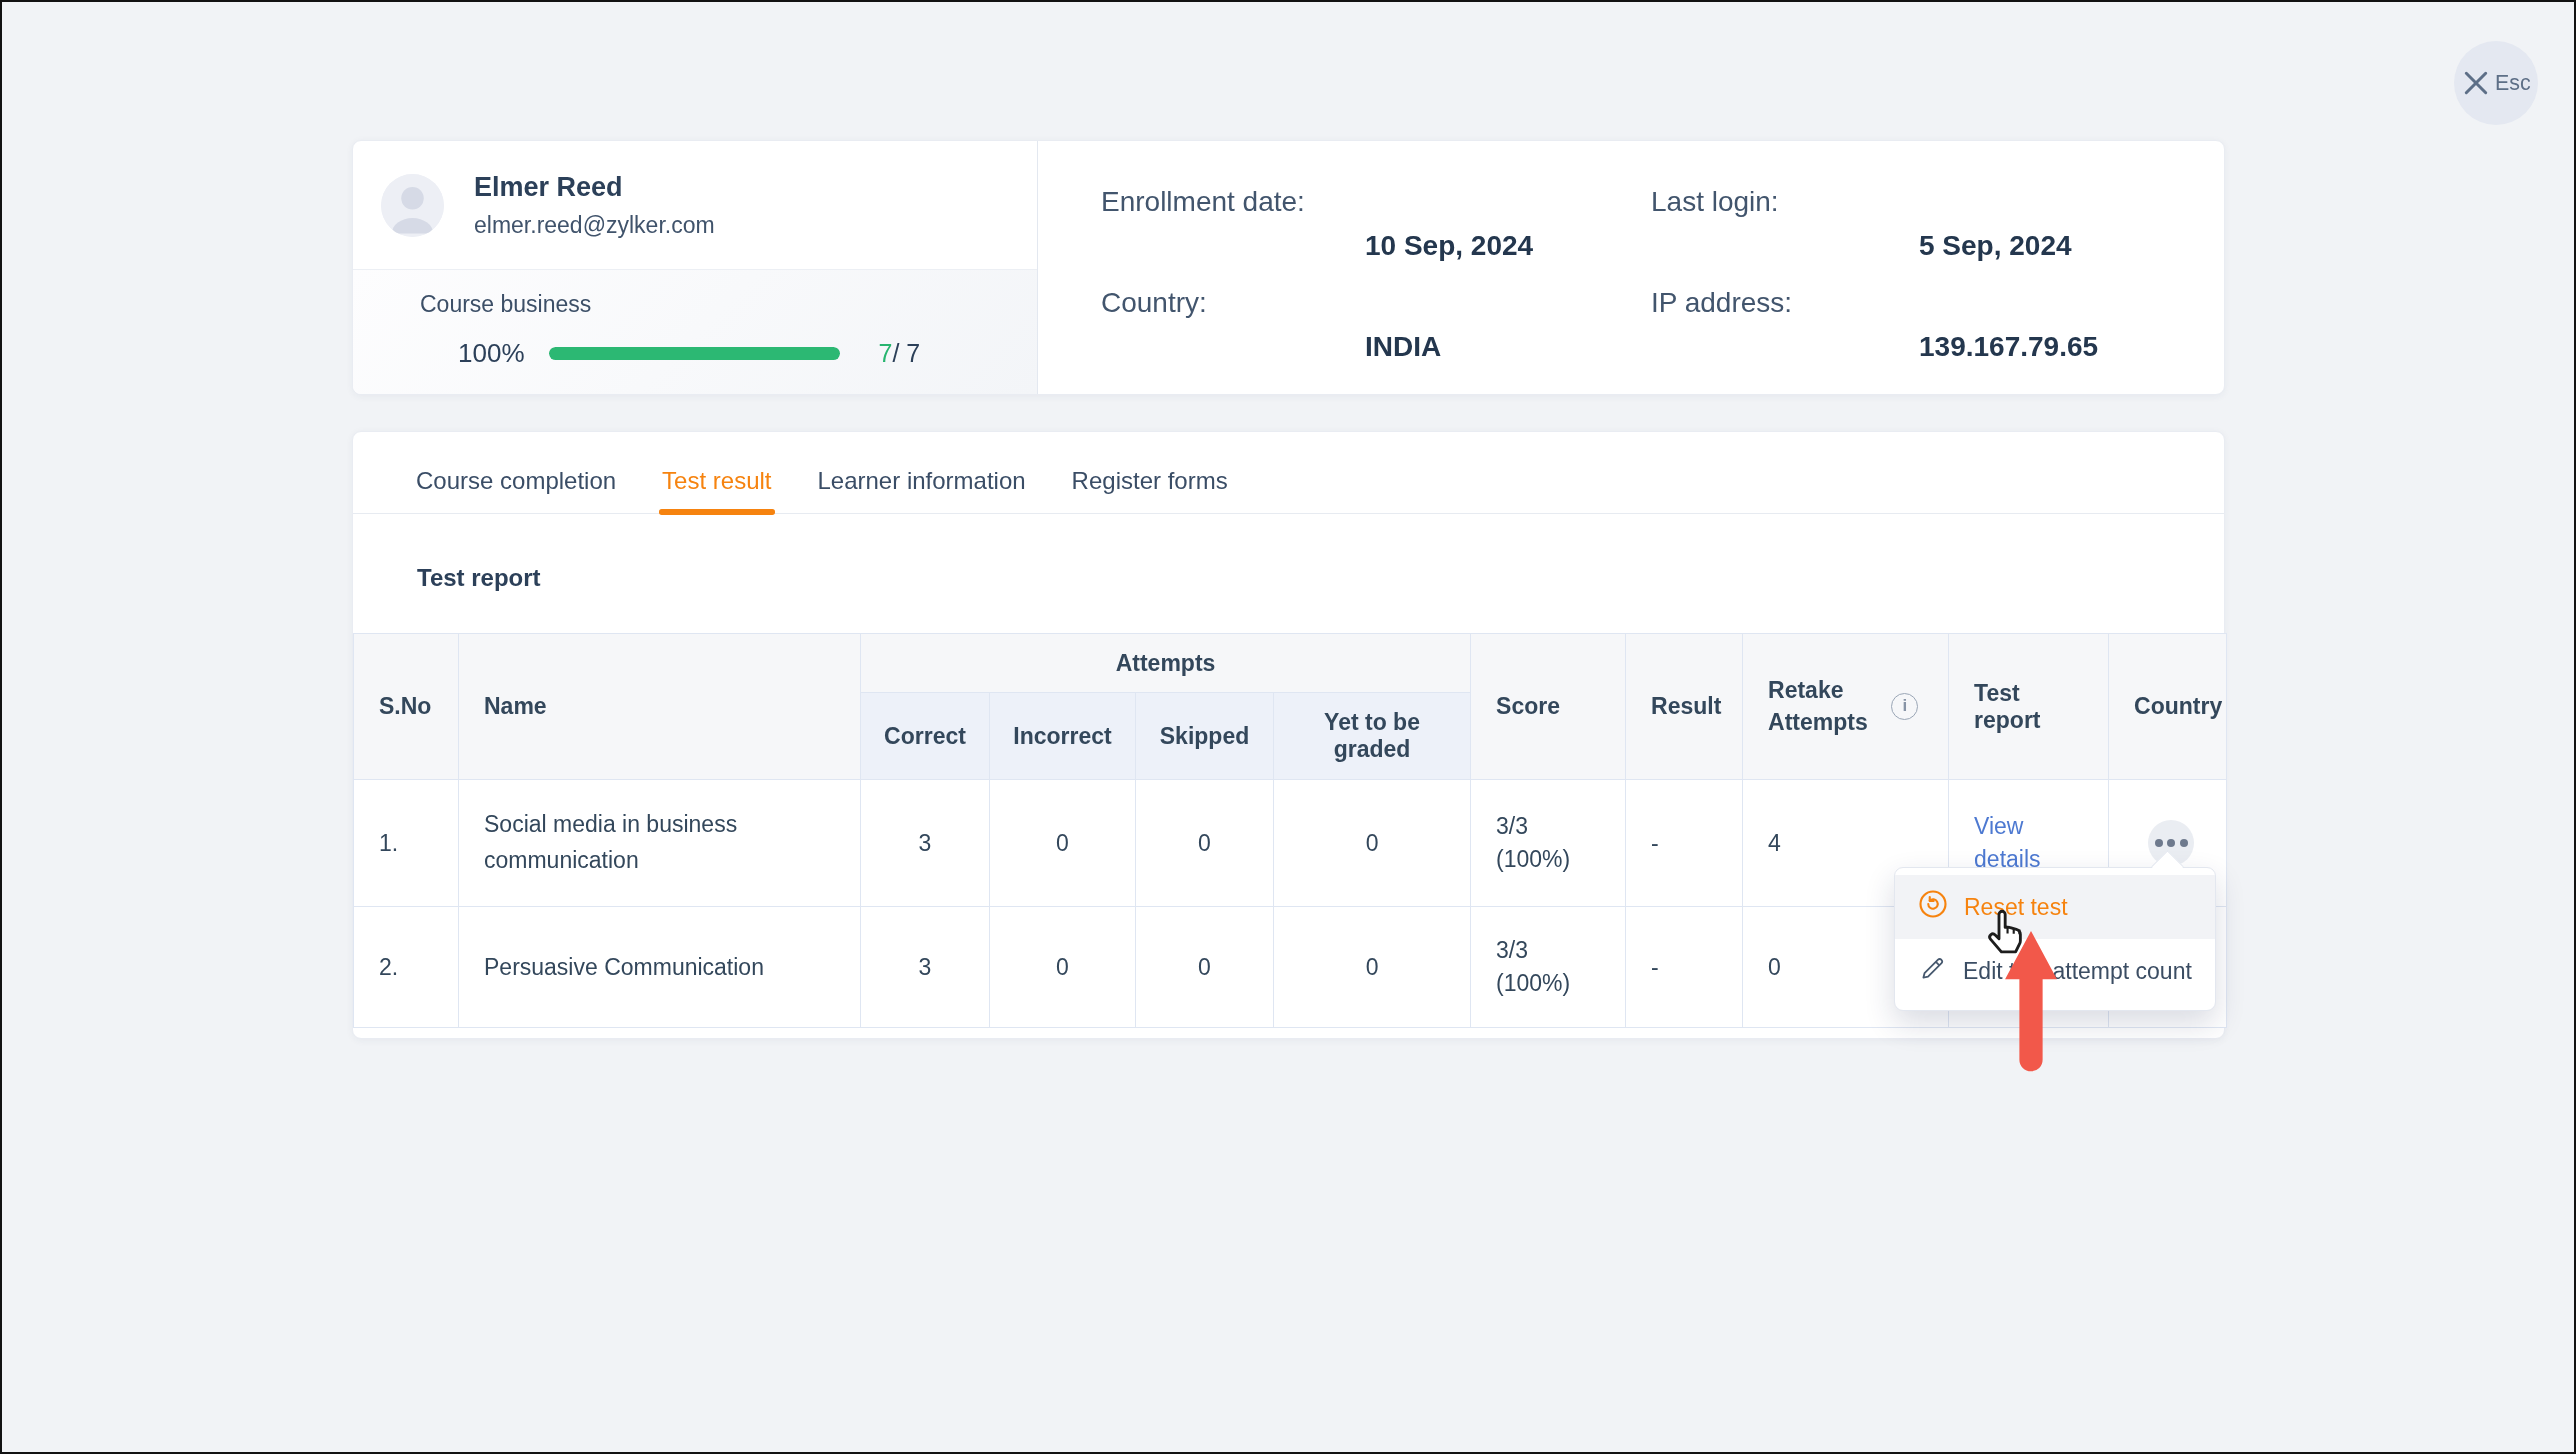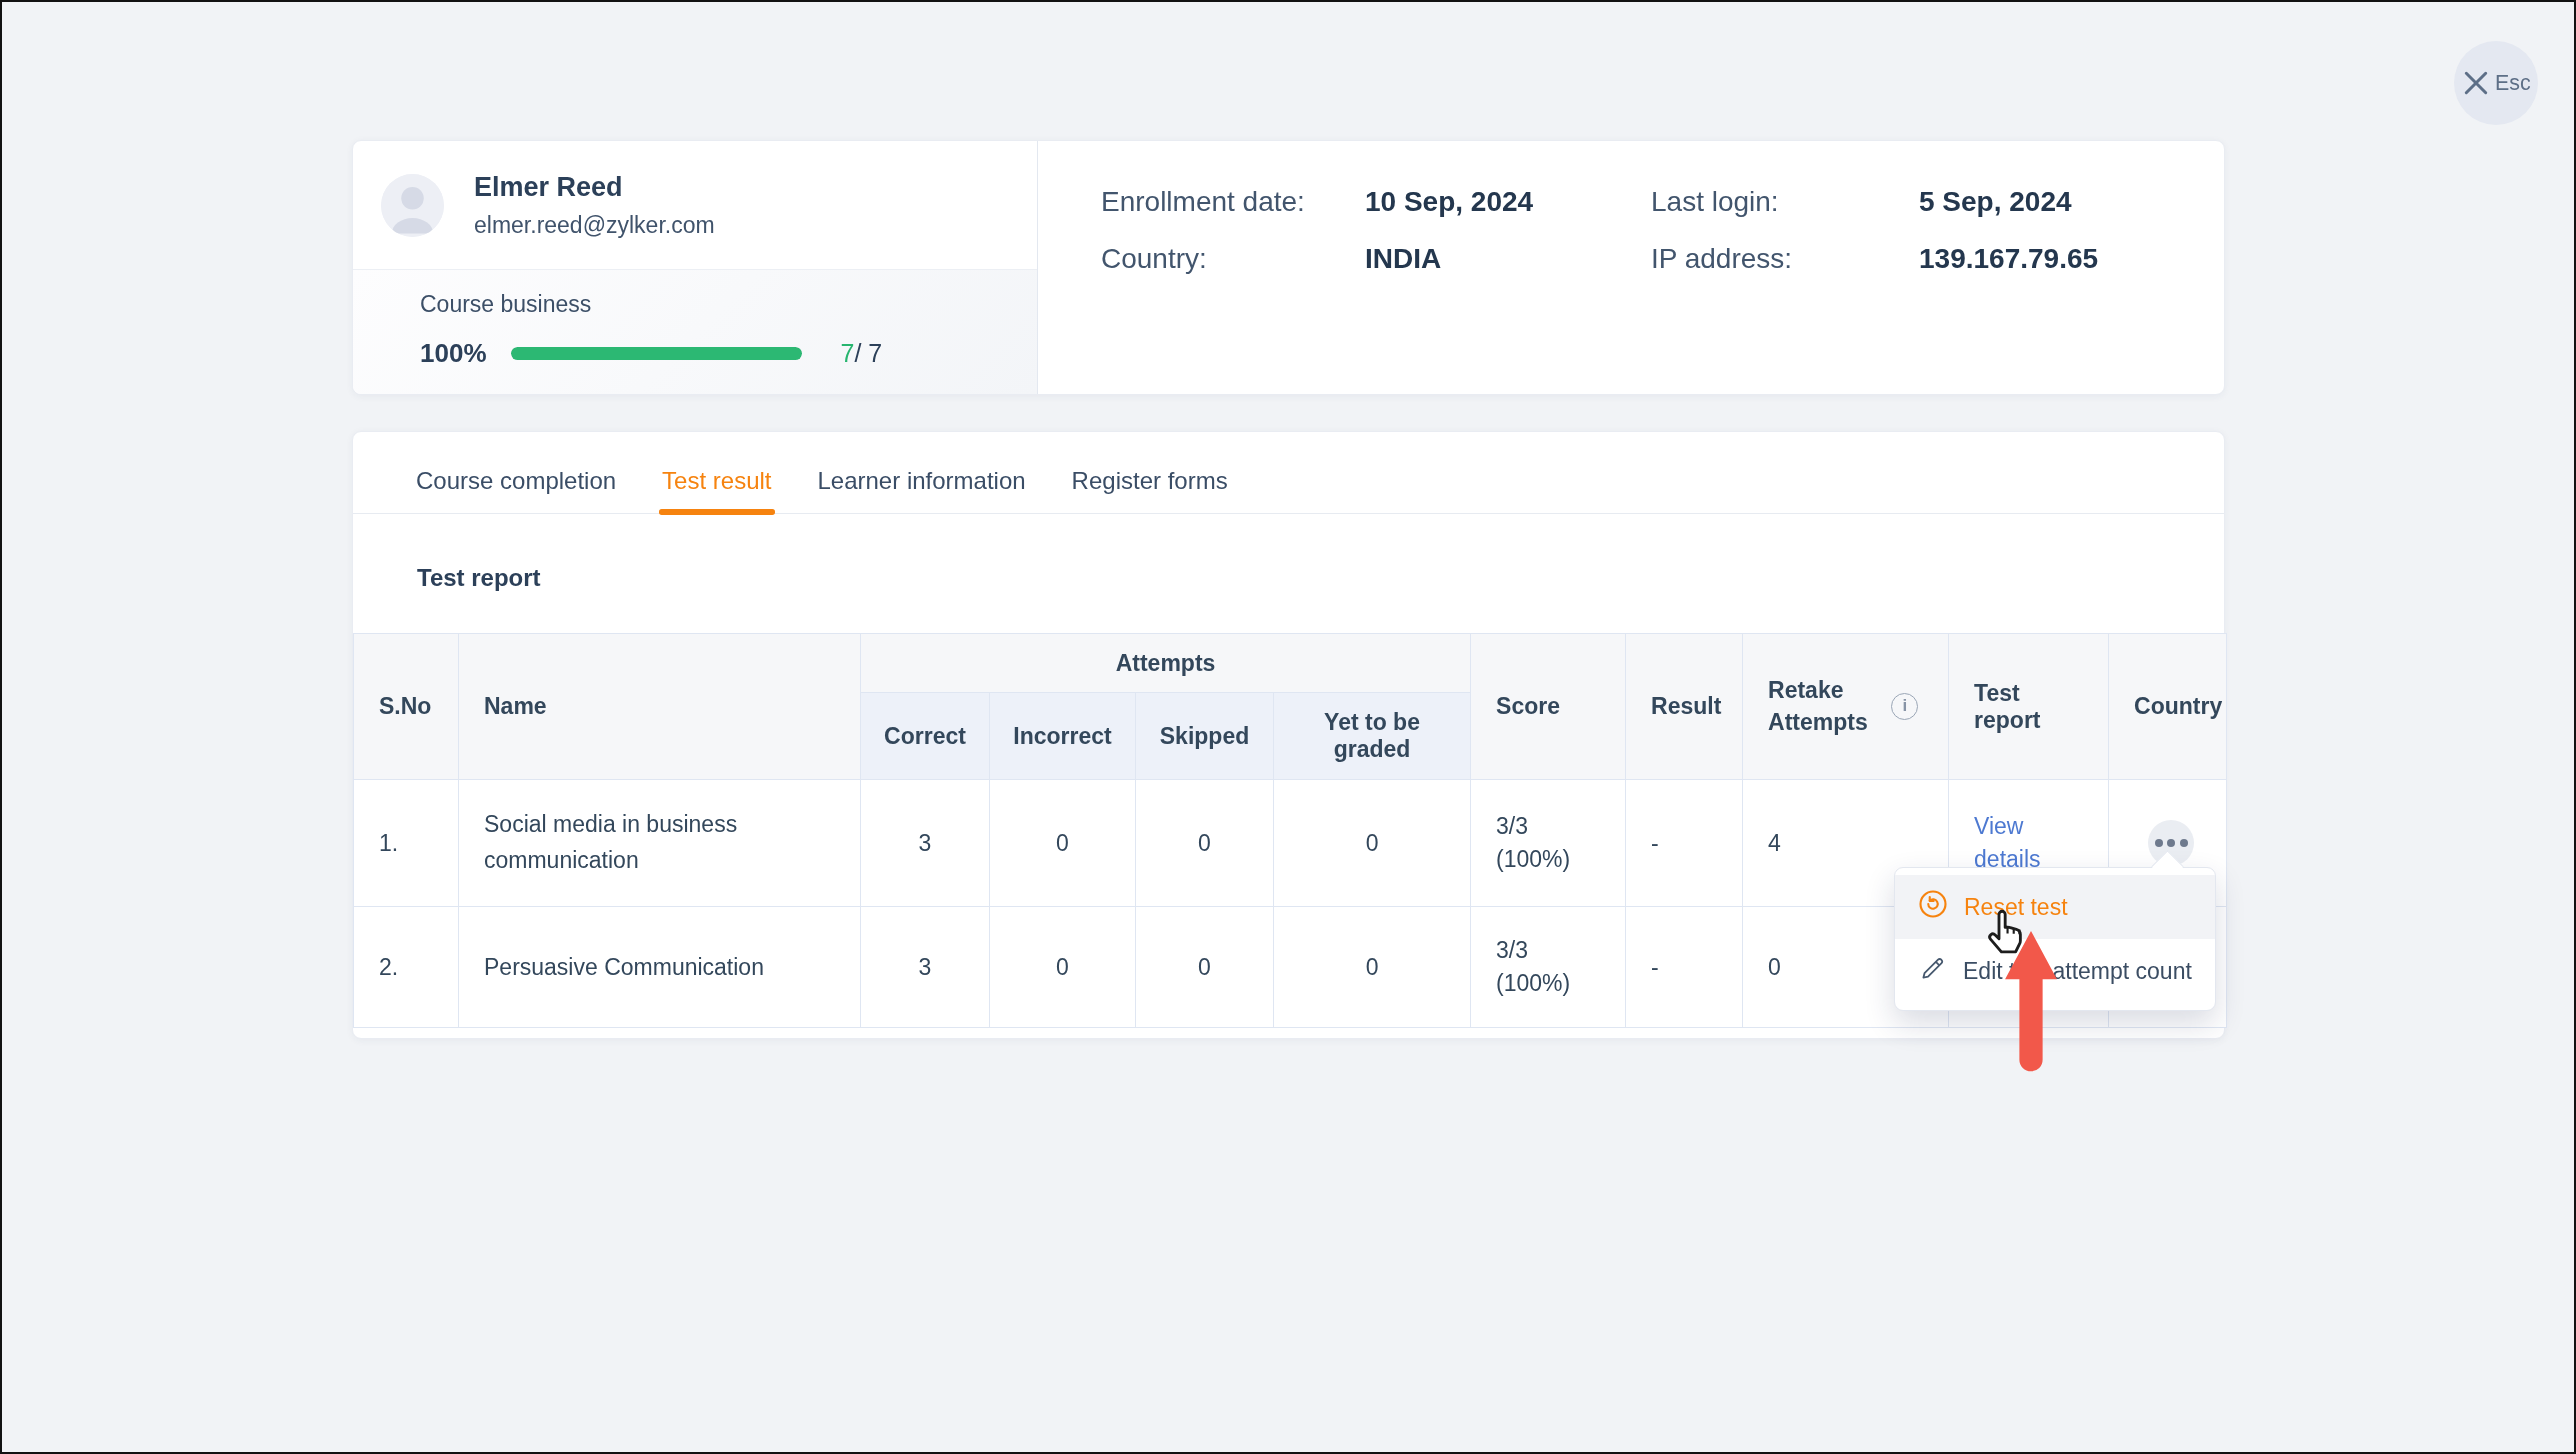--- a/index.html
+++ b/index.html
@@ -32,33 +32,33 @@
   .avatar { width:63px; height:63px; border-radius:50%; background:#edeff5; overflow:hidden; flex:0 0 auto; }
   .profile-name { font-size:27px; font-weight:bold; color:#2c4059; }
   .profile-email { font-size:23px; color:#40536b; margin-top:9px; }
   .progress-section {
     flex:1; border-top:1.8px solid #eceff4;
     background:linear-gradient(135deg,#fdfdfe 0%,#f3f5f8 100%);
     padding:21.4px 0 0 67px;
   }
   .progress-label { font-size:23px; color:#3c4f67; }
   .progress-row { display:flex; align-items:center; gap:24px; margin-top:19.7px; }
-  .progress-percent { font-size:26px; font-weight:bold; color:#2c4059; }
+  .progress-percent { font-size:26px; font-weight:normal; color:#2c4059;margin-left:38px; }
   .progress-track { width:291px; height:12.5px; border-radius:6.3px; background:#e7eaef; overflow:hidden; }
   .progress-fill { height:100%; border-radius:6.3px; background:#2cb873; }
   .progress-count { font-size:25px; font-weight:normal; color:#2c4059;margin-left:15px; }
   .progress-count .done { color:#27b56f; }
 
   .details-panel { flex:1; }
   .details-grid {
     display:grid; grid-template-columns:264px 286px 268px auto;
     row-gap:25px; padding:45px 0 0 63px; font-size:28px;
   }
   .detail-label { color:#42556d; }
-  .detail-value { font-weight:bold; color:#24374e; }
+  .detail-value { font-weight:bold; color:#24374e;margin-top:44px; }
 
   
   .main-card {
     position:absolute; left:350px; top:429px; width:1873px; height:608px;
     background:#fff; border:0.9px solid #e9ecf2; border-radius:9px;
     box-shadow:0 1.8px 7.1px rgba(30,50,90,.05);
   }
   .tabbar {
     height:82px; border-bottom:1.8px solid #e7ebf1;
     display:flex; align-items:center; padding-left:63px; gap:46px;

